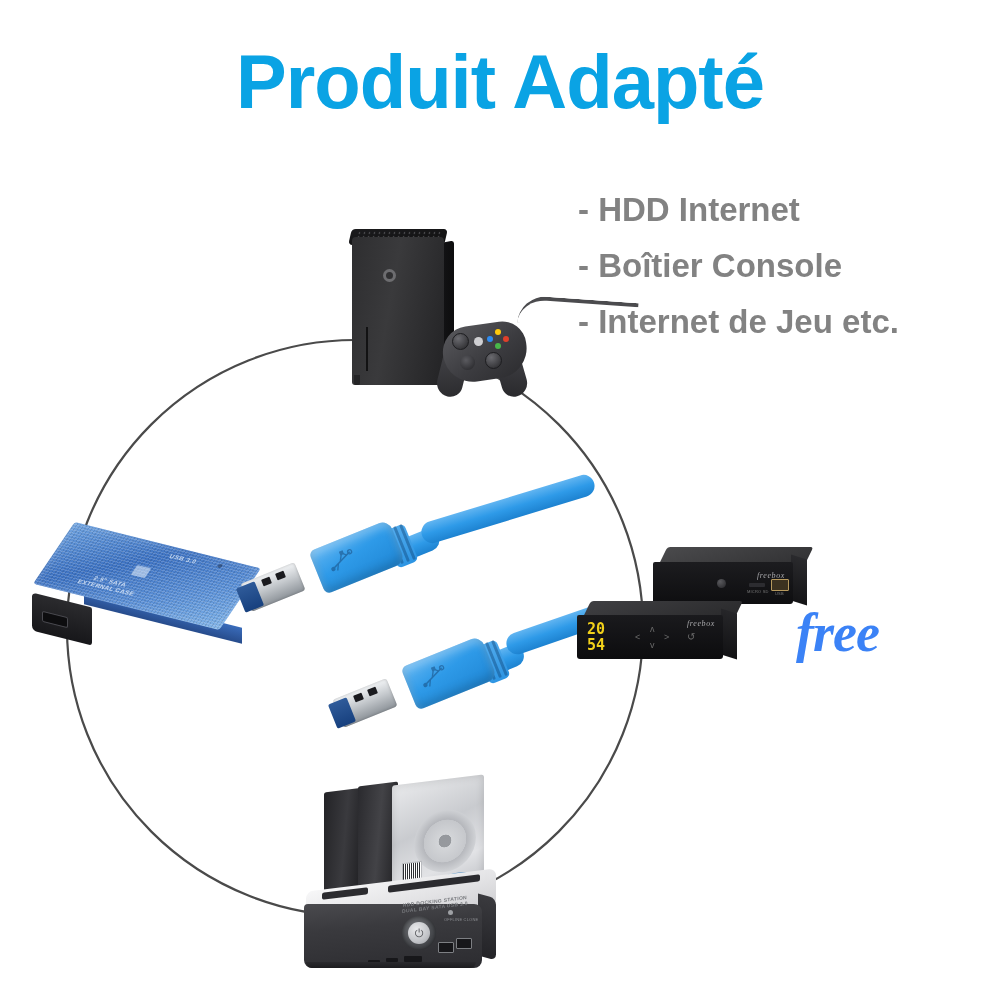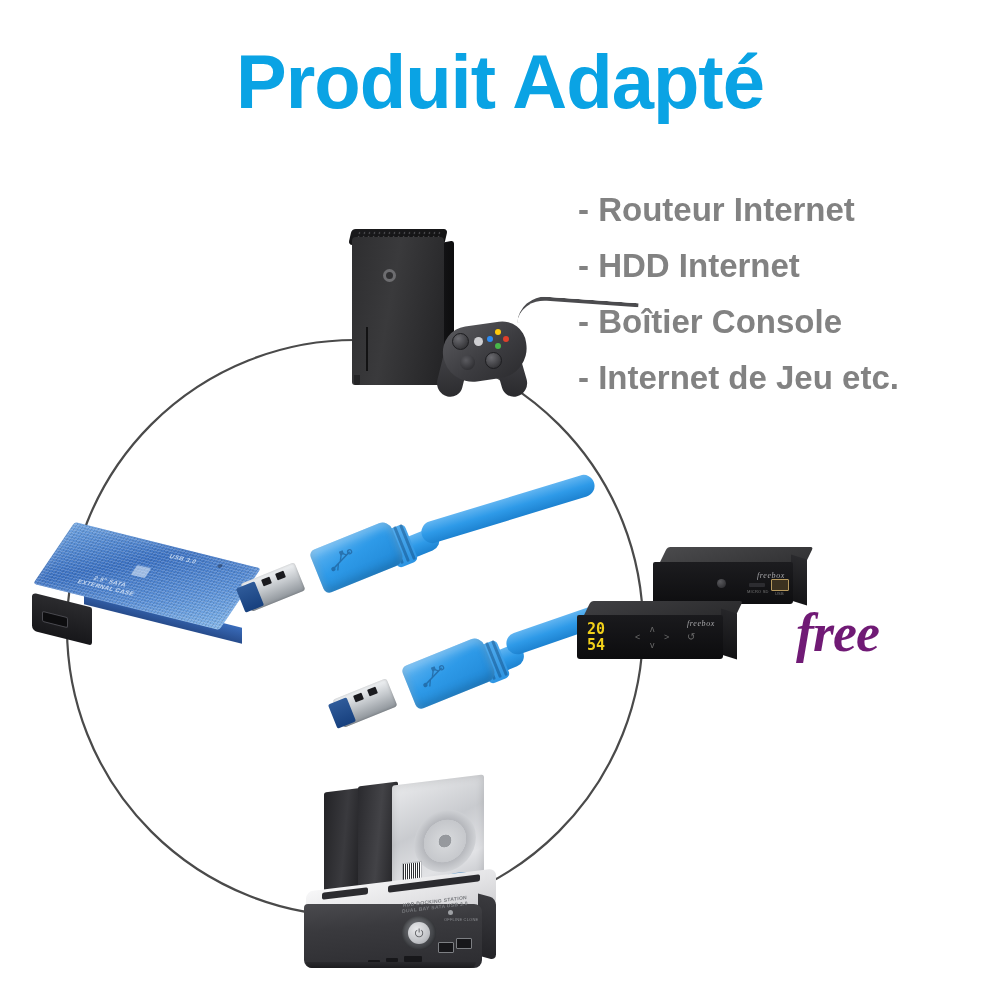--- a/index.html
+++ b/index.html
@@ -454,21 +454,21 @@
 
   
   #free-logo {
     position: absolute;
     left: 796px;
     top: 606px;
     font-family: "Liberation Serif", serif;
     font-style: italic;
     font-weight: bold;
     font-size: 54px;
-    color: #701a75;
+    color: #3b82f6;
     letter-spacing: -1px;
     line-height: 54px;
   }
 
   
   #dock { left: 296px; top: 776px; width: 210px; height: 196px; }
   .dock-hdd {
     position: absolute;
     border-radius: 2px;
   }
@@ -641,21 +641,20 @@
 
 <div id="page">
 
   <div id="title">Produit Adapté</div>
 
   <svg id="circle-svg" viewBox="0 0 1000 1000" xmlns="http://www.w3.org/2000/svg">
     <circle cx="355" cy="628" r="288" fill="none" stroke="#4a4a4a" stroke-width="2.2"></circle>
   </svg>
 
   <div id="feature-list">
-    <div class="feature-item">- Routeur Internet</div>
     <div class="feature-item">- HDD Internet</div>
     <div class="feature-item">- Boîtier Console</div>
     <div class="feature-item">- Internet de Jeu etc.</div>
   </div>
 
   <div id="xbox" class="product">
     <div class="pad-cable"></div>
     <div class="xbox-top"></div>
     <div class="xbox-grille"></div>
     <div class="xbox-side"></div>

